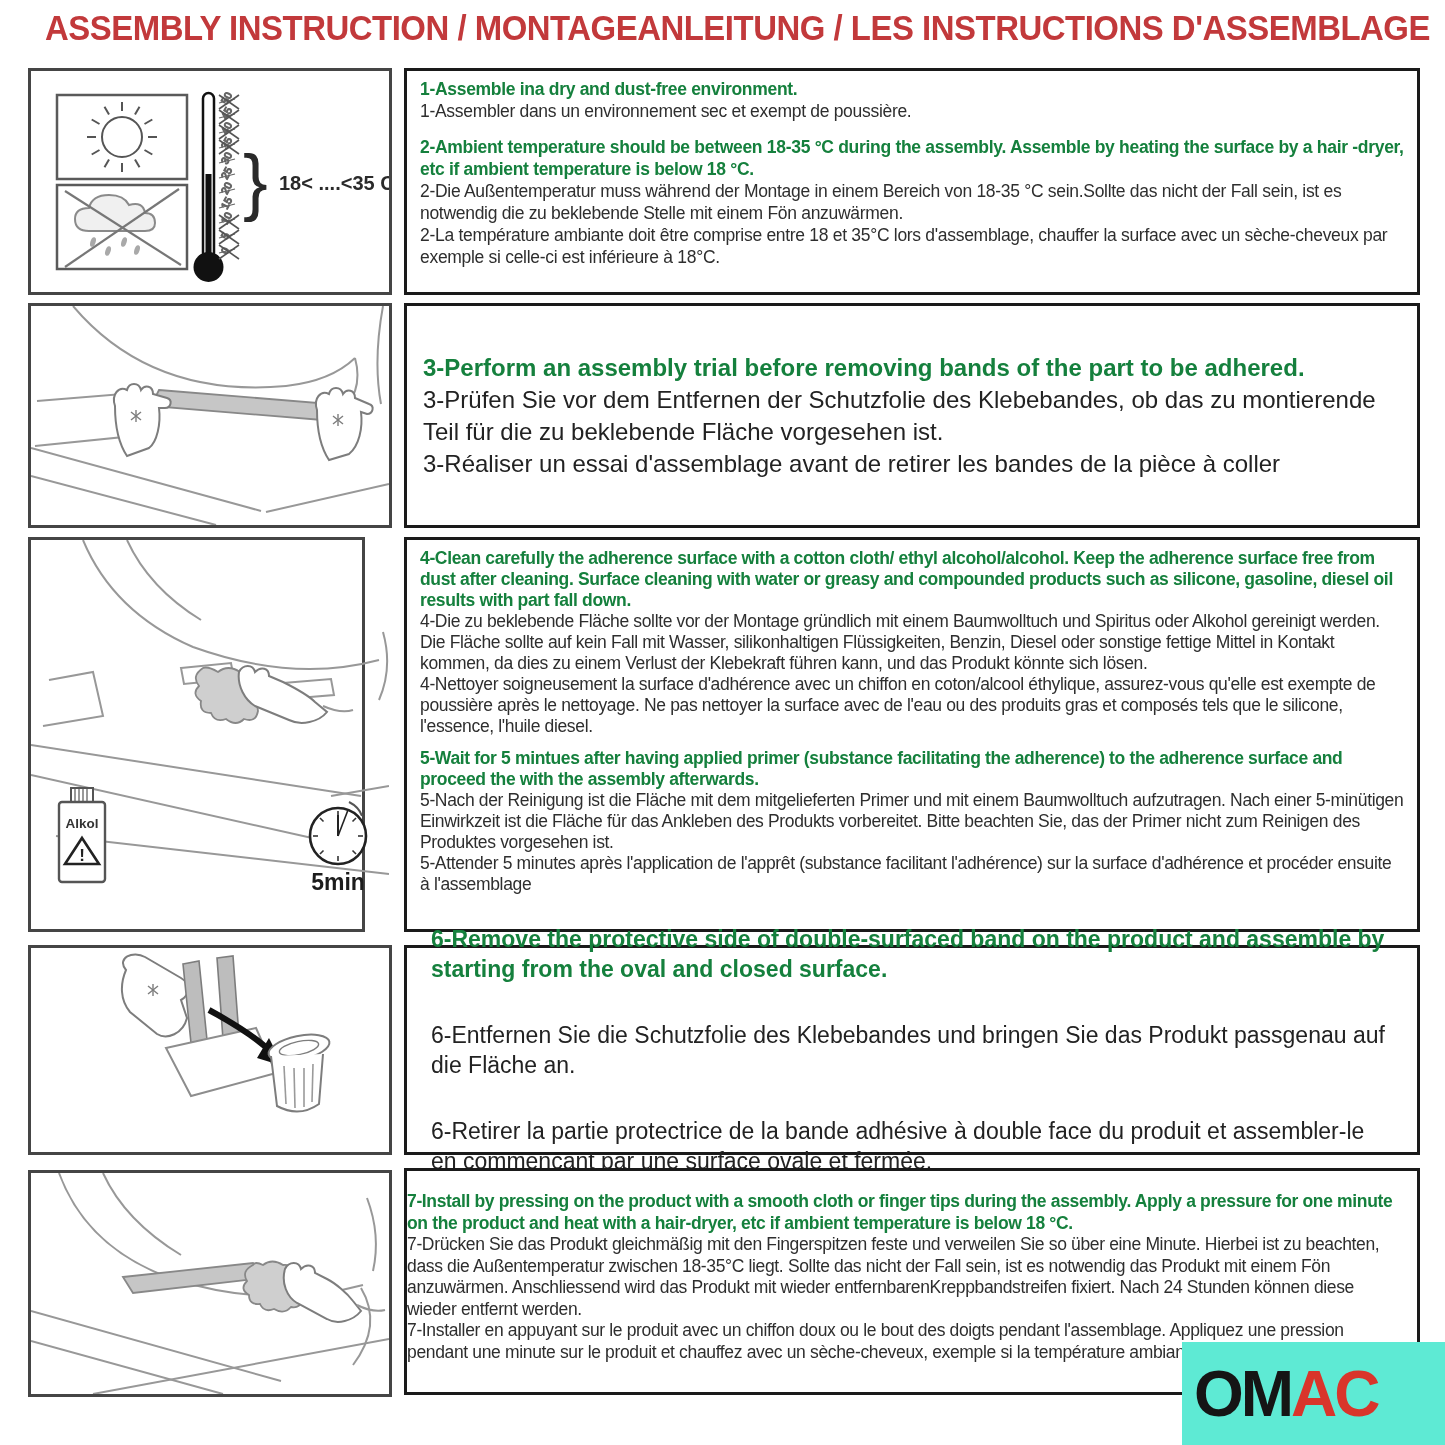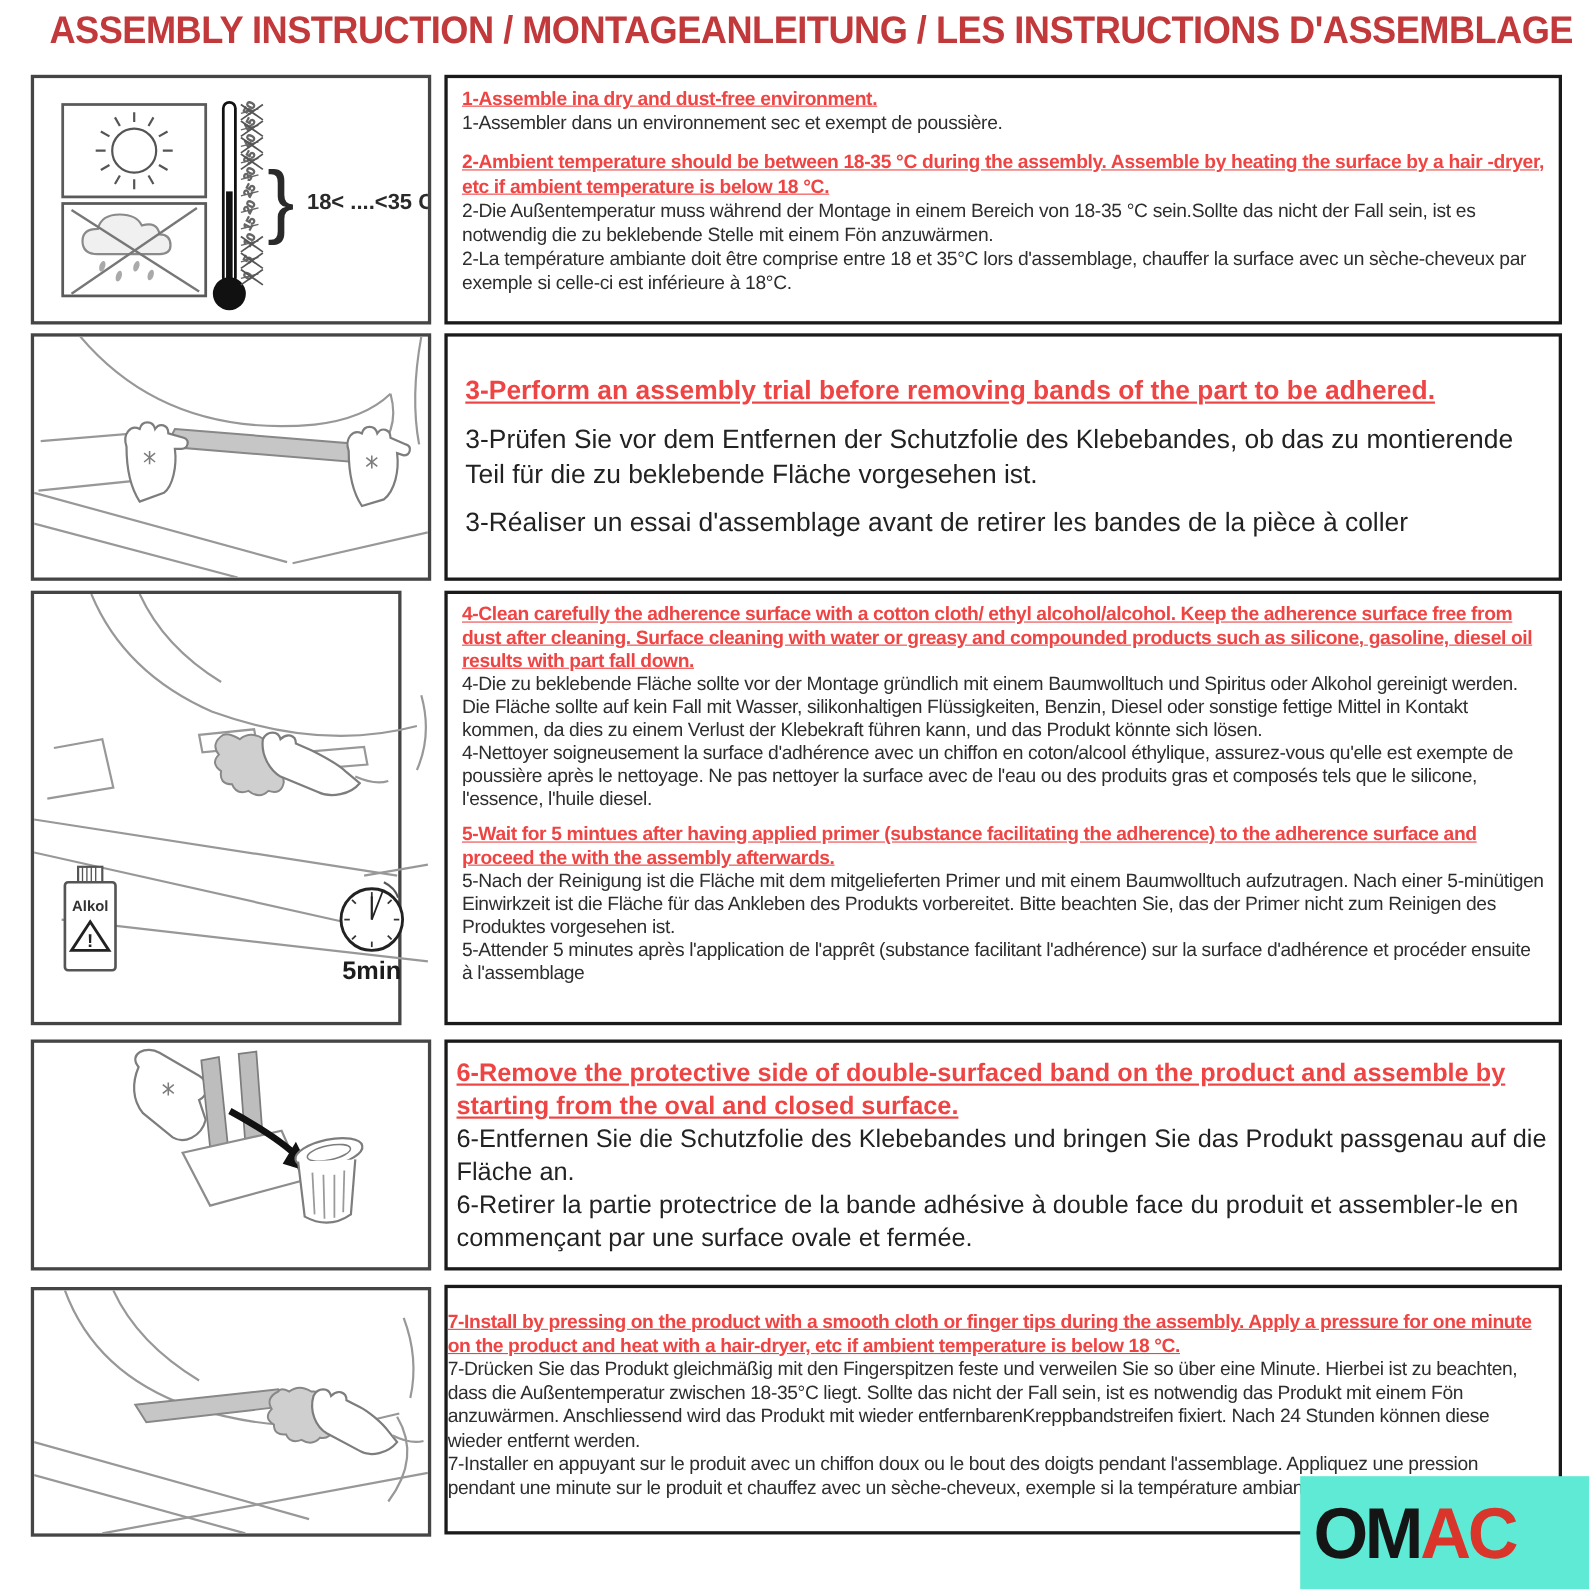--- a/index.html
+++ b/index.html
@@ -5,28 +5,28 @@
   html,body{margin:0;padding:0;background:#fff;}
   .page{position:relative;width:1445px;height:1445px;background:#ffffff;
         font-family:"Liberation Sans",sans-serif;overflow:hidden;}
   .title{position:absolute;left:45px;top:8px;font-size:35px;font-weight:bold;
          color:#C2393B;white-space:nowrap;letter-spacing:-0.5px;
          transform:scaleX(0.94);transform-origin:left center;}
   .box{position:absolute;box-sizing:border-box;background:#fff;}
   .illus{border:3px solid #454545;}
   .textbox{border:3px solid #1a1a1a;}
   .textbox p{margin:0;}
-  .b{font-weight:bold;color:#ef4444;text-decoration:underline;}
+  .b{font-weight:bold;color:#15803d;}
   .t-sm{font-size:17.5px;line-height:22px;letter-spacing:-0.3px;color:#2e2e2e;padding:7px 13px;}
   .t-sm3{font-size:17.5px;line-height:21px;letter-spacing:-0.35px;color:#2e2e2e;padding:8px 13px;}
   .t-sm5{font-size:17.5px;line-height:21.5px;letter-spacing:-0.35px;color:#2e2e2e;padding:20px 13px 6px 0;}
   .t-lg{font-size:24px;line-height:32px;color:#222;padding:0 16px;
         display:flex;flex-direction:column;justify-content:center;}
-  .t-md{font-size:23px;line-height:30px;color:#222;padding:0 8px;
-        display:flex;flex-direction:column;justify-content:center;}
+  .t-md{font-size:23px;line-height:30px;color:#222;padding:0 24px;
+        display:flex;flex-direction:column;justify-content:center;gap:36px;}
   .gap1{margin-top:14px !important;}
   .gap3{margin-top:11px !important;}
   .logo-wrap{position:absolute;left:1182px;top:1342px;width:263px;height:103px;background:#5eead4;
              display:flex;align-items:center;padding-left:12px;box-sizing:border-box;}
   .logo{font-size:64px;font-weight:900;letter-spacing:-3px;line-height:1;
         font-family:"Liberation Sans",sans-serif;transform:scaleY(1.02);}
   .logo .lk{color:#151515;}
   .logo .lr{color:#D9352B;}
   svg text{font-family:"Liberation Sans",sans-serif;}
 </style>
@@ -157,21 +157,21 @@
         <path d="M286,104 C282,92 290,84 298,88 C300,80 310,80 312,88 C316,82 324,84 324,92 L338,98 C344,100 342,108 336,108 L330,106 C332,122 328,140 318,148 L298,154 C290,142 286,124 286,104 Z" fill="#fff" stroke="#7d7d7d" stroke-width="2"></path>
         <g stroke="#7d7d7d" stroke-width="1.4">
           <line x1="302" y1="110" x2="312" y2="118"></line>
             <line x1="312" y1="110" x2="302" y2="118"></line>
             <line x1="307" y1="108" x2="307" y2="120"></line>
         </g>
       </g>
     </svg>
   </div>
 
-  <div class="box textbox t-lg" style="left:404px;top:303px;width:1016px;height:225px;gap:12px;">
+  <div class="box textbox t-lg" style="left:404px;top:303px;width:1016px;height:225px;">
     <p class="b">3-Perform an assembly trial before removing bands of the part to be adhered.</p>
     <p>3-Prüfen Sie vor dem Entfernen der Schutzfolie des Klebebandes, ob das zu montierende Teil für die zu beklebende Fläche vorgesehen ist.</p>
     <p>3-Réaliser un essai d'assemblage avant de retirer les bandes de la pièce à coller</p>
   </div>
 
   <div class="box illus" style="left:28px;top:537px;width:337px;height:395px;">
     <svg width="358" height="389" viewBox="0 0 358 389">
       <g fill="none" stroke="#989898" stroke-width="2">
         <path d="M52,0 Q82,72 162,107 Q262,143 348,120"></path>
         <path d="M96,0 Q118,48 170,80"></path>

